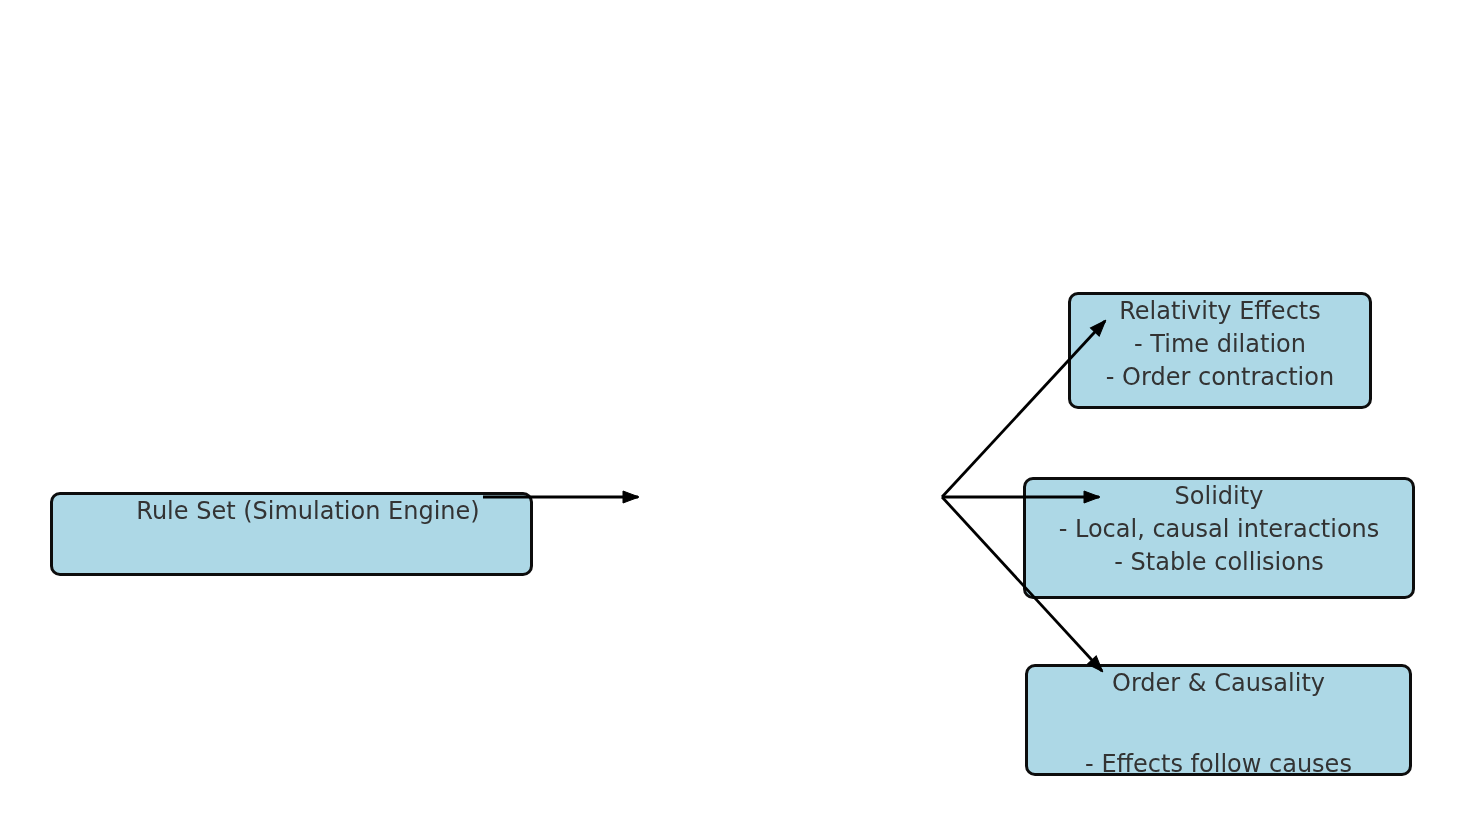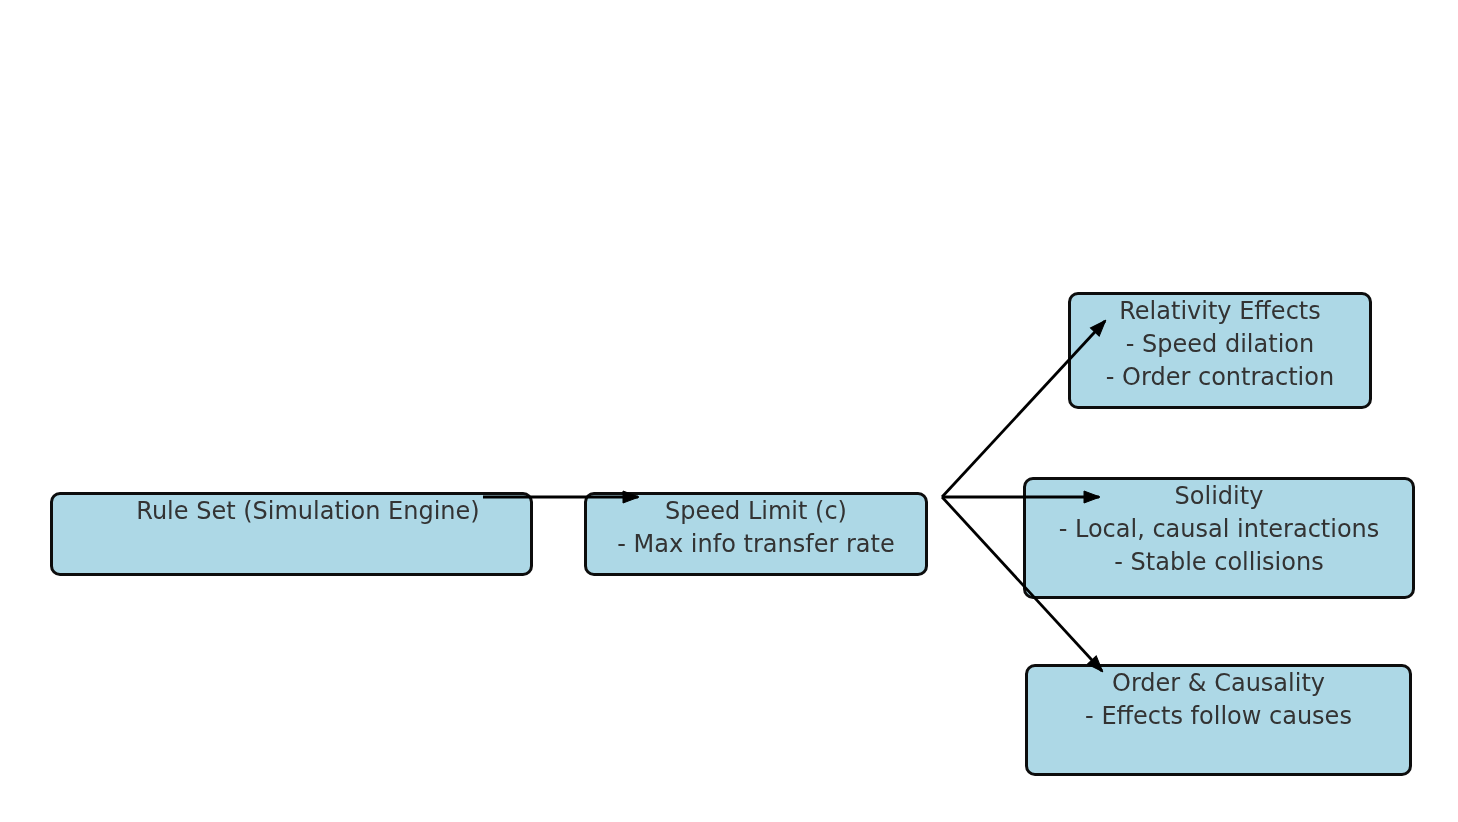--- a/index.html
+++ b/index.html
@@ -31,21 +31,21 @@
     z-index: 1;
     margin-top: 37px;
   }
   .node-line {
     white-space: nowrap;
   }
   #node-rule-set       { left: 50px;   top: 455px; width: 483px; height: 84px; padding-left: 33px; }
   #node-speed-limit    { left: 584px;  top: 455px; width: 344px; height: 84px; }
   #node-relativity     { left: 1068px; top: 255px; width: 304px; height: 117px; }
   #node-solidity       { left: 1023px; top: 440px; width: 392px; height: 122px; }
-  #node-order          { left: 1025px; top: 627px; width: 387px; height: 112px; }
+  #node-order          { left: 1025px; top: 627px; width: 387px; height: 112px; gap: 48px; }
   #arrow-layer {
     position: absolute;
     left: 0;
     top: 0;
     width: 1458px;
     height: 822px;
     z-index: 2;
     pointer-events: none;
   }
   #arrow-layer line {
@@ -55,28 +55,24 @@
 </style>
 </head>
 <body>
 
 <div id="canvas" style="--bg: #ffffff; --node-fill: #add8e6; --node-border: #0d0d0d; --text-color: #333333; --arrow-color: #000000;">
 
   <div class="node" id="node-rule-set">
     <div class="node-line">Rule Set (Simulation Engine)</div>
   </div>
 
-  <div class="node" id="node-speed-limit">
-    <div class="node-line">Speed Limit (c)</div>
-    <div class="node-line">- Max info transfer rate</div>
-  </div>
 
   <div class="node" id="node-relativity">
     <div class="node-line">Relativity Effects</div>
-    <div class="node-line">- Speed dilation</div>
+    <div class="node-line">- Time dilation</div>
     <div class="node-line">- Order contraction</div>
   </div>
 
   <div class="node" id="node-solidity">
     <div class="node-line">Solidity</div>
     <div class="node-line">- Local, causal interactions</div>
     <div class="node-line">- Stable collisions</div>
   </div>
 
   <div class="node" id="node-order">

